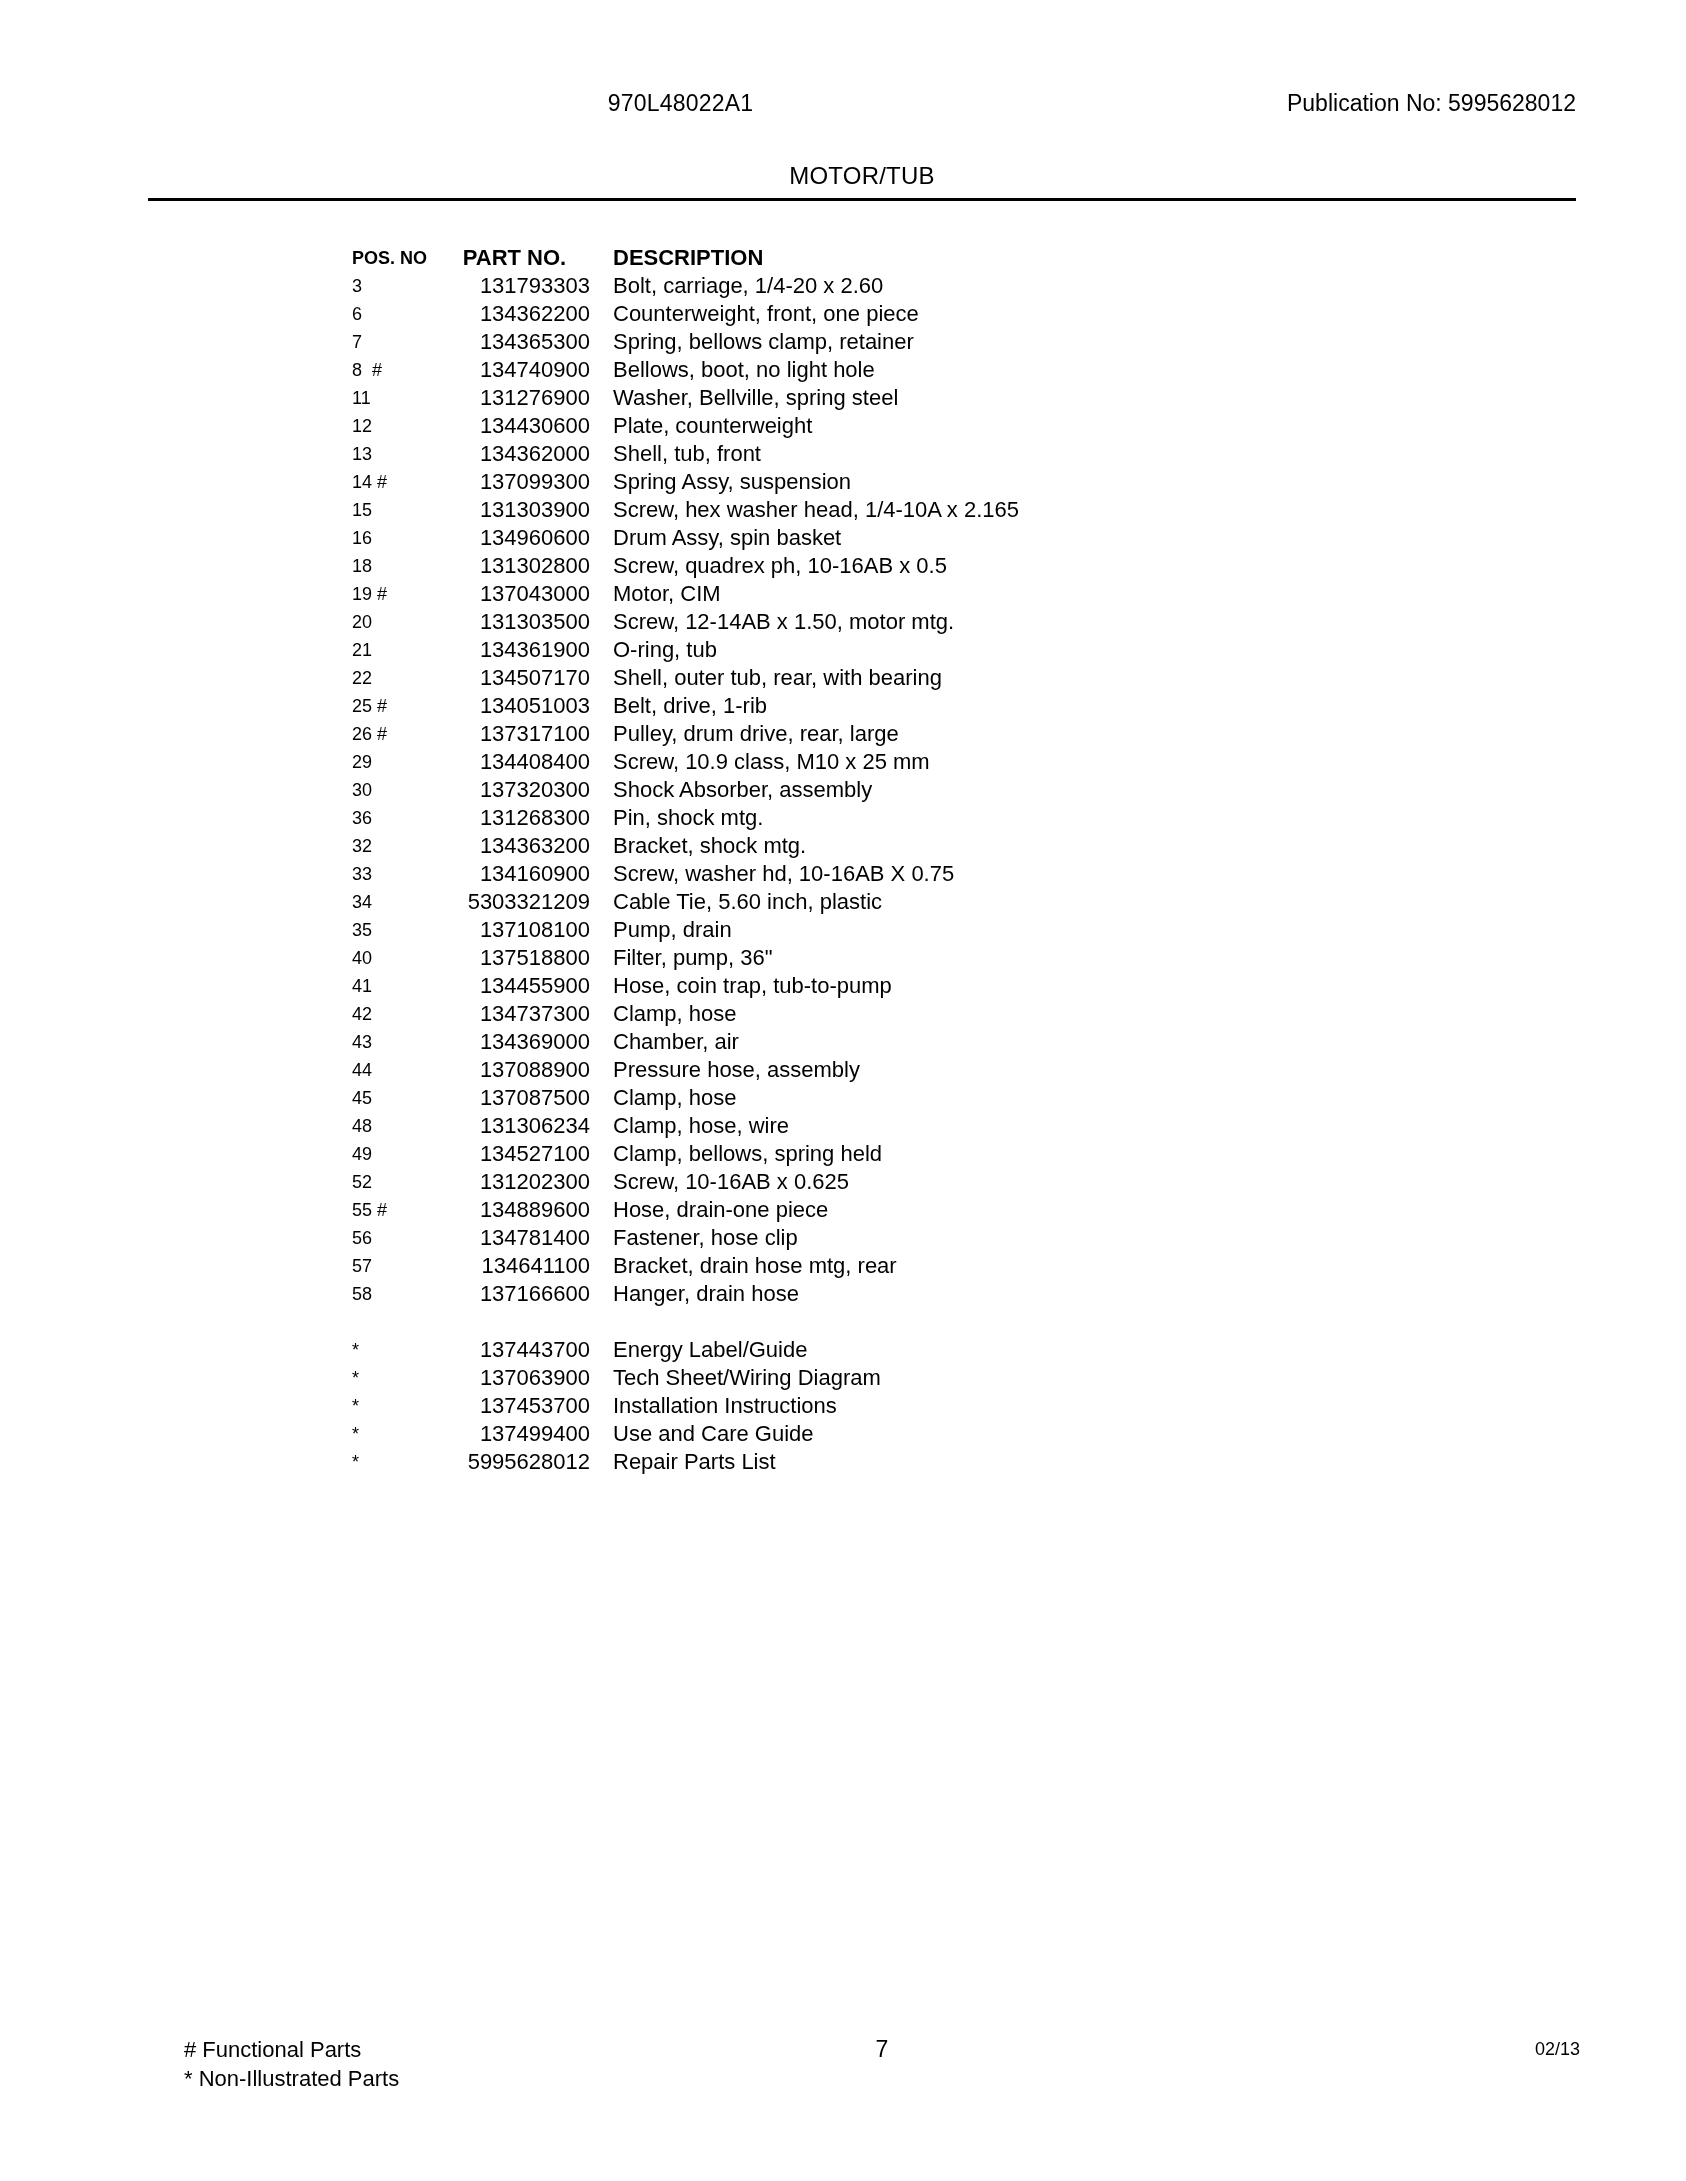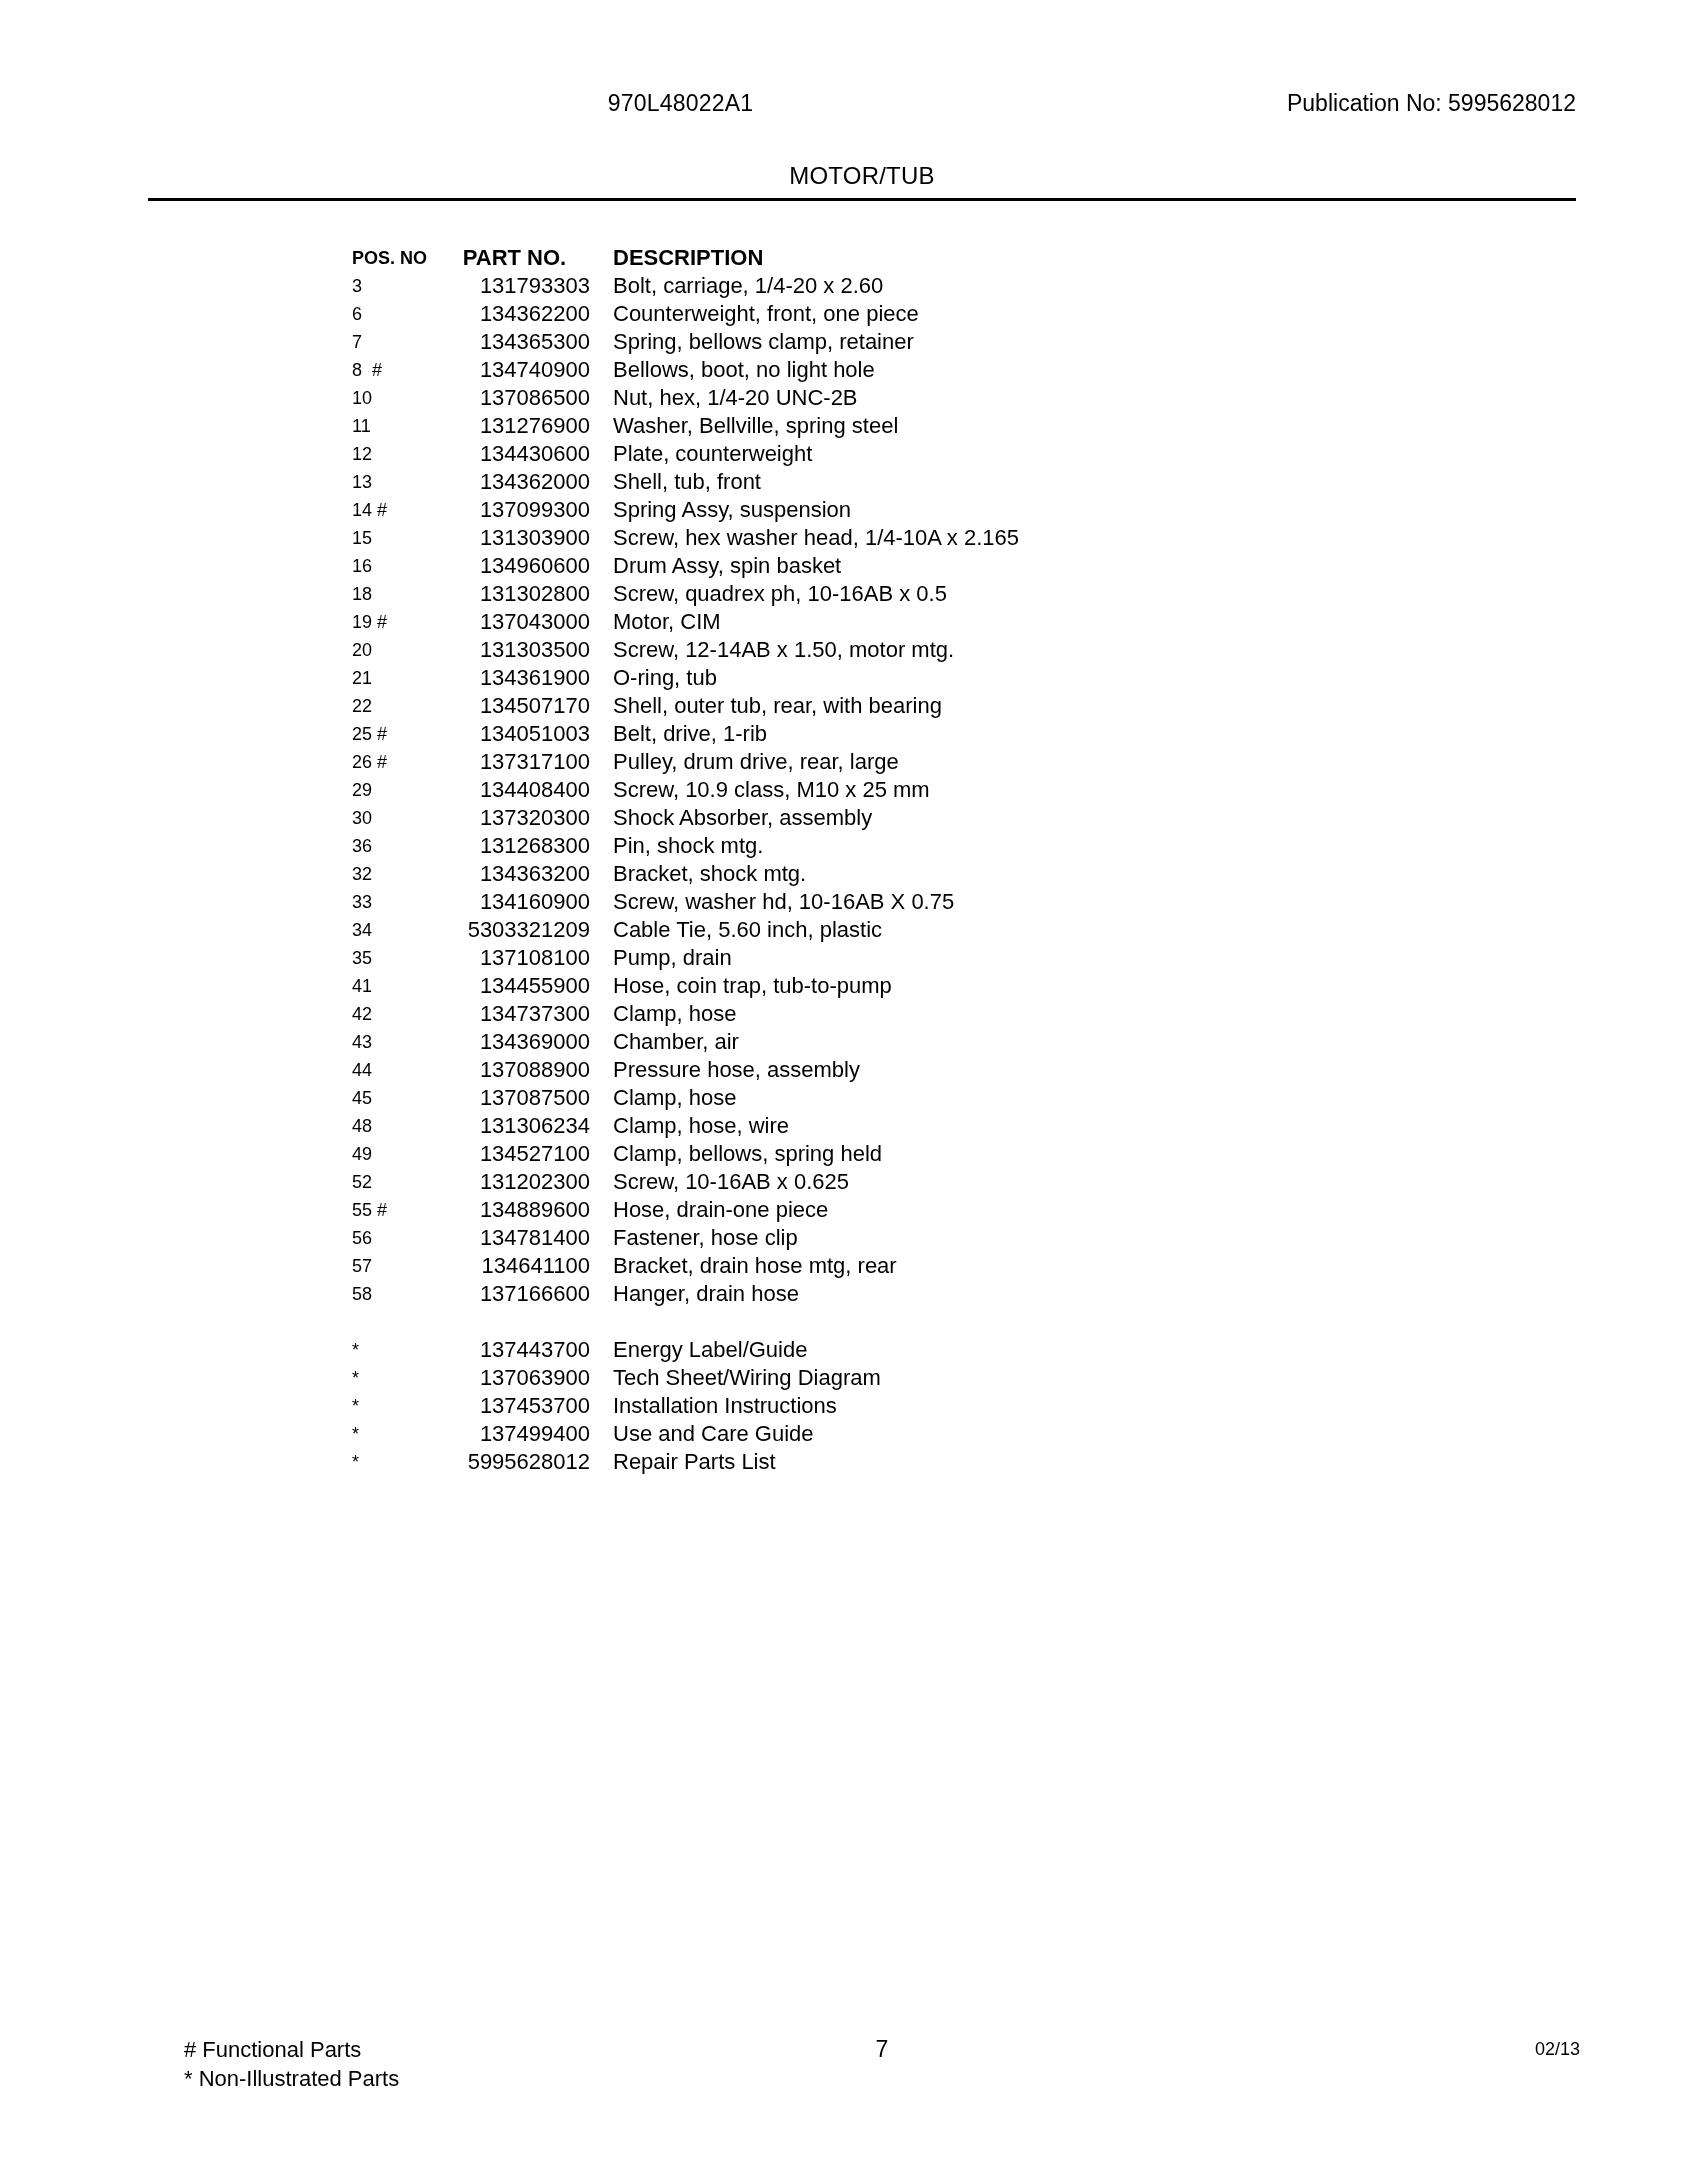--- a/index.html
+++ b/index.html
@@ -195,25 +195,20 @@
         <div class="col-pos">7</div>
         <div class="col-part">134365300</div>
         <div class="col-desc">Spring, bellows clamp, retainer</div>
       </div>
       <div class="parts-row">
         <div class="col-pos">8  #</div>
         <div class="col-part">134740900</div>
         <div class="col-desc">Bellows, boot, no light hole</div>
       </div>
       <div class="parts-row">
-        <div class="col-pos">10</div>
-        <div class="col-part">137086500</div>
-        <div class="col-desc">Nut, hex, 1/4-20 UNC-2B</div>
-      </div>
-      <div class="parts-row">
         <div class="col-pos">11</div>
         <div class="col-part">131276900</div>
         <div class="col-desc">Washer, Bellville, spring steel</div>
       </div>
       <div class="parts-row">
         <div class="col-pos">12</div>
         <div class="col-part">134430600</div>
         <div class="col-desc">Plate, counterweight</div>
       </div>
       <div class="parts-row">
@@ -298,20 +293,25 @@
       </div>
       <div class="parts-row">
         <div class="col-pos">34</div>
         <div class="col-part">5303321209</div>
         <div class="col-desc">Cable Tie, 5.60 inch, plastic</div>
       </div>
       <div class="parts-row">
         <div class="col-pos">35</div>
         <div class="col-part">137108100</div>
         <div class="col-desc">Pump, drain</div>
+      </div>
+      <div class="parts-row">
+        <div class="col-pos">40</div>
+        <div class="col-part">137518800</div>
+        <div class="col-desc">Filter, pump, 36"</div>
       </div>
       <div class="parts-row">
         <div class="col-pos">41</div>
         <div class="col-part">134455900</div>
         <div class="col-desc">Hose, coin trap, tub-to-pump</div>
       </div>
       <div class="parts-row">
         <div class="col-pos">42</div>
         <div class="col-part">134737300</div>
         <div class="col-desc">Clamp, hose</div>

